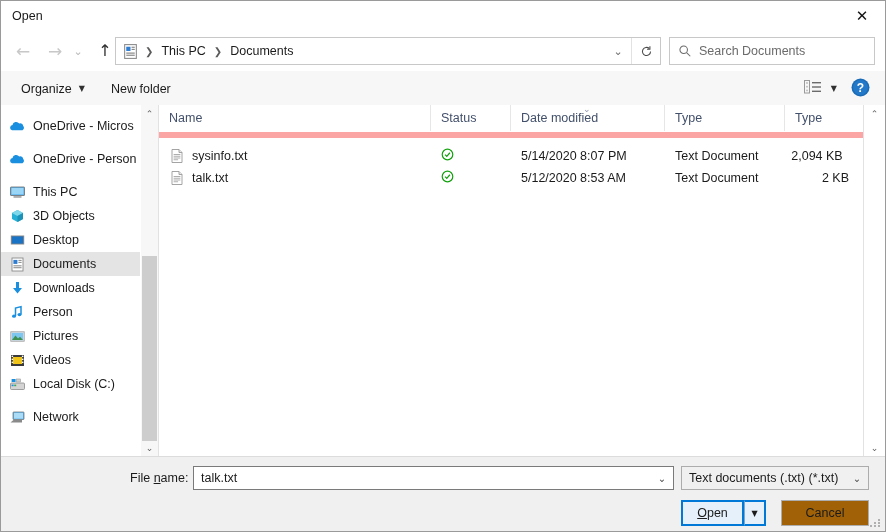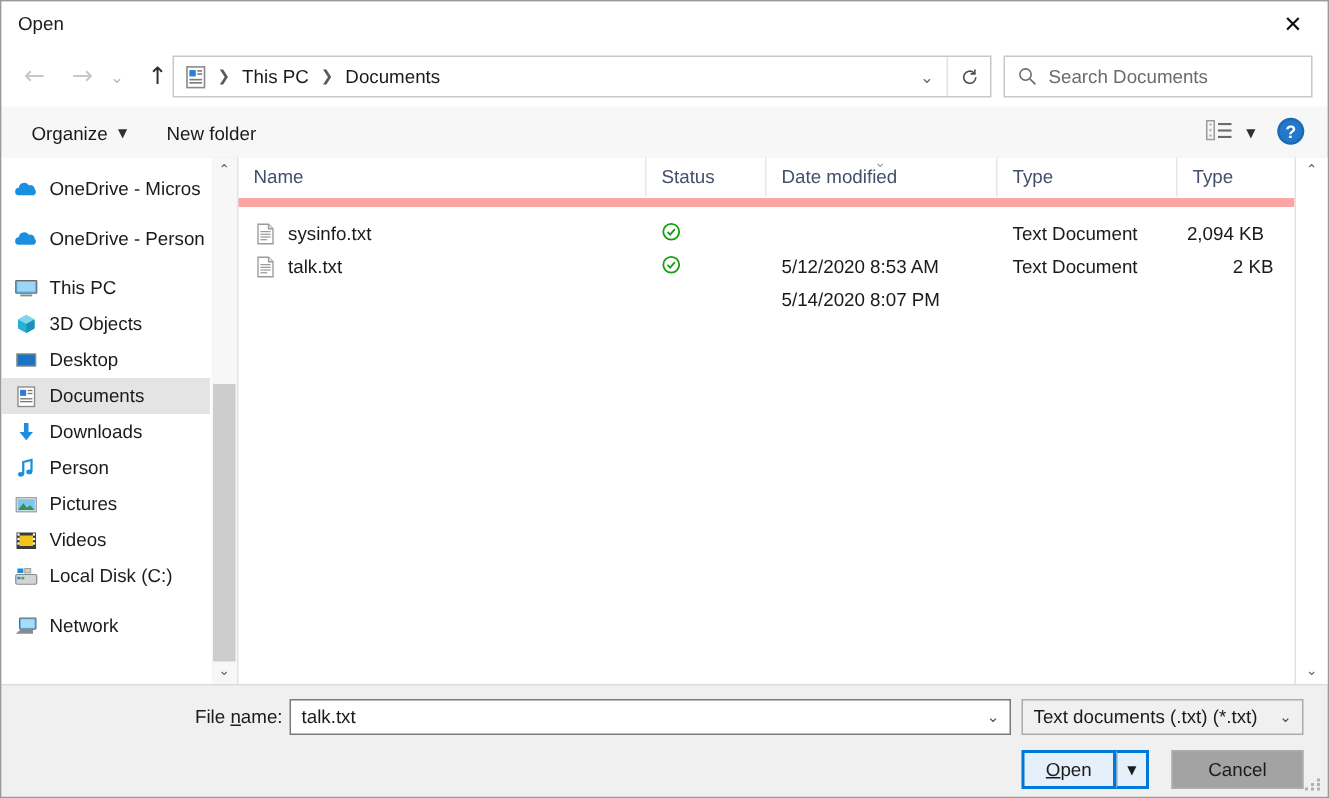--- a/index.html
+++ b/index.html
@@ -347,21 +347,21 @@
     font-size: 12.5px;
     color: #1b1b1b;
   }
   .btn {
     position: absolute;
     height: 26px;
     box-sizing: border-box;
     display: flex; align-items: center; justify-content: center;
     font-size: 12.5px;
     color: #1b1b1b;
-    background: #a3a3a3;
+    background: #a16207;
     border: 1px solid #adadad;
   }
   .btn u { text-decoration: underline; }
   .btn-open {
     left: 680px; top: 43px;
     width: 63px;
     background: #e6f0fa;
     border: 2px solid #0078d7;
   }
   .btn-open-split {
@@ -677,21 +677,21 @@
         <span>sysinfo.txt</span>
       </div>
       <div class="cell" style="left:272px; width:80px; justify-content:flex-start; padding-left:10px;">
         <span>
           <svg viewBox="0 0 14 14" width="13" height="13">
             <circle cx="7" cy="7" r="5.7" fill="none" stroke="#13a10e" stroke-width="1.3"></circle>
             <path d="M4.4 7.1 L6.2 9 L9.6 5.1" fill="none" stroke="#13a10e" stroke-width="1.3"></path>
           </svg>
         </span>
       </div>
-      <div class="cell" style="left:352px; width:154px; padding-left:10px;margin-top:44px;">
+      <div class="cell" style="left:352px; width:154px; padding-left:10px;">
         <span>5/14/2020 8:07 PM</span>
       </div>
       <div class="cell" style="left:506px; width:120px; padding-left:10px;">
         <span>Text Document</span>
       </div>
       <div class="cell right" style="left:626px; width:79px;justify-content:center;">
         <span>2,094 KB</span>
       </div>
     </div>
 

